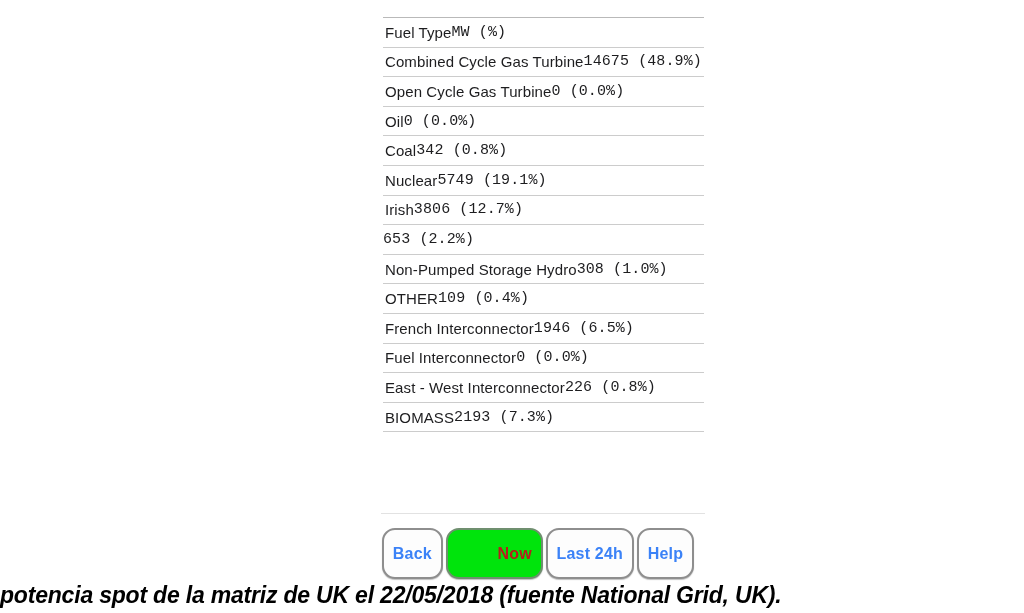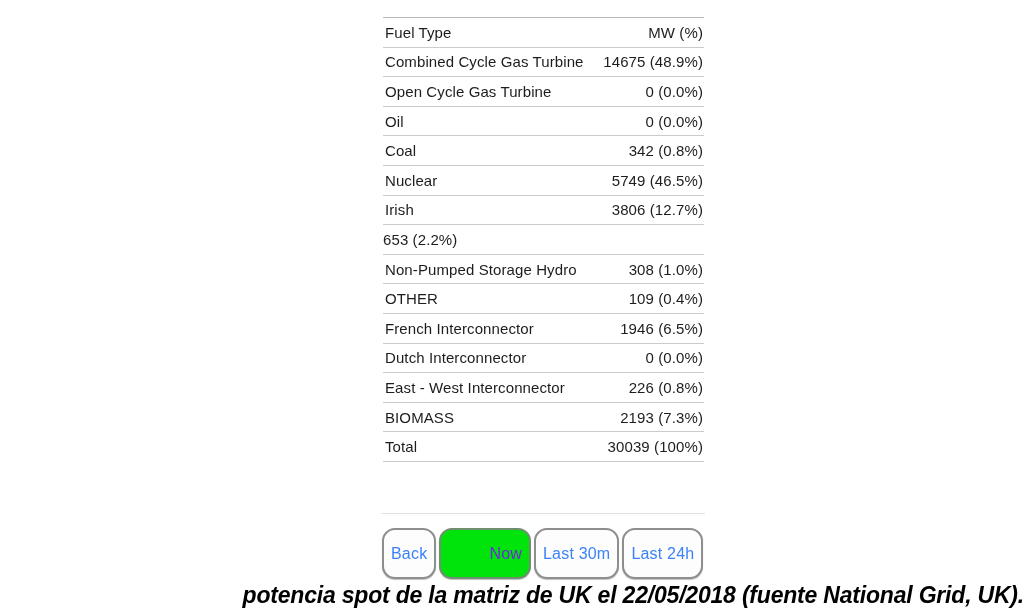--- a/index.html
+++ b/index.html
@@ -15,29 +15,29 @@
   
   .fuel-table {
     position: absolute;
     left: 383px; top: 17px; width: 321px;
     border-top: 1px solid #b9b9b9;
   }
   .t-row {
     height: 29.6px;
     display: flex;
     align-items: center;
-    justify-content: space-between;
+    justify-content: flex-start;
     border-bottom: 1px solid #cccccc;
     font-size: 15px;
     color: #1d1d1f;
     letter-spacing: 0.1px;
     white-space: nowrap;
   }
   .t-row .lbl { text-align: left; padding-left: 2px; }
-  .t-row .val { text-align: right; padding-right: 1px; }
+  .t-row .val { text-align: right; padding-right: 1px; font-family: Liberation Mono, monospace; }
 
   
   .toolbar-hairline {
     position: absolute;
     left: 381px; top: 513px; width: 324px; height: 0;
     border-top: 1px solid #e2e2e2;
   }
 
   
   .toolbar {
@@ -49,41 +49,41 @@
   .tb-btn {
     flex: 1 1 auto;
     height: 51px;
     background: #fdfdfd;
     border: 2px solid #8e8e8e;
     border-radius: 13px;
     box-shadow: 0 1px 1px rgba(0,0,0,0.25);
     color: #3b82f7;
     font-family: "Liberation Sans", sans-serif;
     font-size: 16px;
-    font-weight: 400;
+    font-weight: 700;
     letter-spacing: 0.2px;
     display: flex;
     align-items: center;
     justify-content: center;
     padding: 0 7px;
     white-space: nowrap;
     cursor: pointer;
   }
   .tb-btn.active {
     background: #00e40c;
     border-color: #6f8f6f;
-    color: #6d28d9;
+    color: #b91c1c;
     padding-left: 48px;
   }
 
   
   .caption {
     position: absolute;
     left: 0; top: 582px; width: 1024px;
-    text-align: right;
+    text-align: left;
     font-family: "Liberation Sans", sans-serif;
     font-size: 23px;
     font-weight: 700;
     font-style: italic;
     color: #000000;
     letter-spacing: -0.2px;
   }
 </style>
 </head>
 <body>
@@ -111,21 +111,21 @@
     <span class="val">0 (0.0%)</span>
   </div>
 
   <div class="t-row">
     <span class="lbl">Coal</span>
     <span class="val">342 (0.8%)</span>
   </div>
 
   <div class="t-row">
     <span class="lbl">Nuclear</span>
-    <span class="val">5749 (46.5%)</span>
+    <span class="val">5749 (19.1%)</span>
   </div>
 
   <div class="t-row">
     <span class="lbl">Irish</span>
     <span class="val">3806 (12.7%)</span>
   </div>
 
   <div class="t-row">
     <span class="val">653 (2.2%)</span>
   </div>
@@ -140,49 +140,45 @@
     <span class="val">109 (0.4%)</span>
   </div>
 
   <div class="t-row">
     <span class="lbl">French Interconnector</span>
     <span class="val">1946 (6.5%)</span>
   </div>
 
 
   <div class="t-row">
-    <span class="lbl">Dutch Interconnector</span>
+    <span class="lbl">Fuel Interconnector</span>
     <span class="val">0 (0.0%)</span>
   </div>
 
   <div class="t-row">
     <span class="lbl">East - West Interconnector</span>
     <span class="val">226 (0.8%)</span>
   </div>
 
   <div class="t-row">
     <span class="lbl">BIOMASS</span>
     <span class="val">2193 (7.3%)</span>
   </div>
 
-  <div class="t-row">
-    <span class="lbl">Total</span>
-    <span class="val">30039 (100%)</span>
-  </div>
 </div>
 
   <div class="toolbar-hairline"></div>
 
   <div class="toolbar">
 
   <button class="tb-btn">Back</button>
 
   <button class="tb-btn active">Now</button>
 
-  <button class="tb-btn">Last 30m</button>
 
   <button class="tb-btn">Last 24h</button>
 
+  <button class="tb-btn">Help</button>
 </div>
 
   <div class="caption">potencia spot de la matriz de UK el 22/05/2018 (fuente National Grid, UK).</div>
 
 </div>
 
 </body></html>

